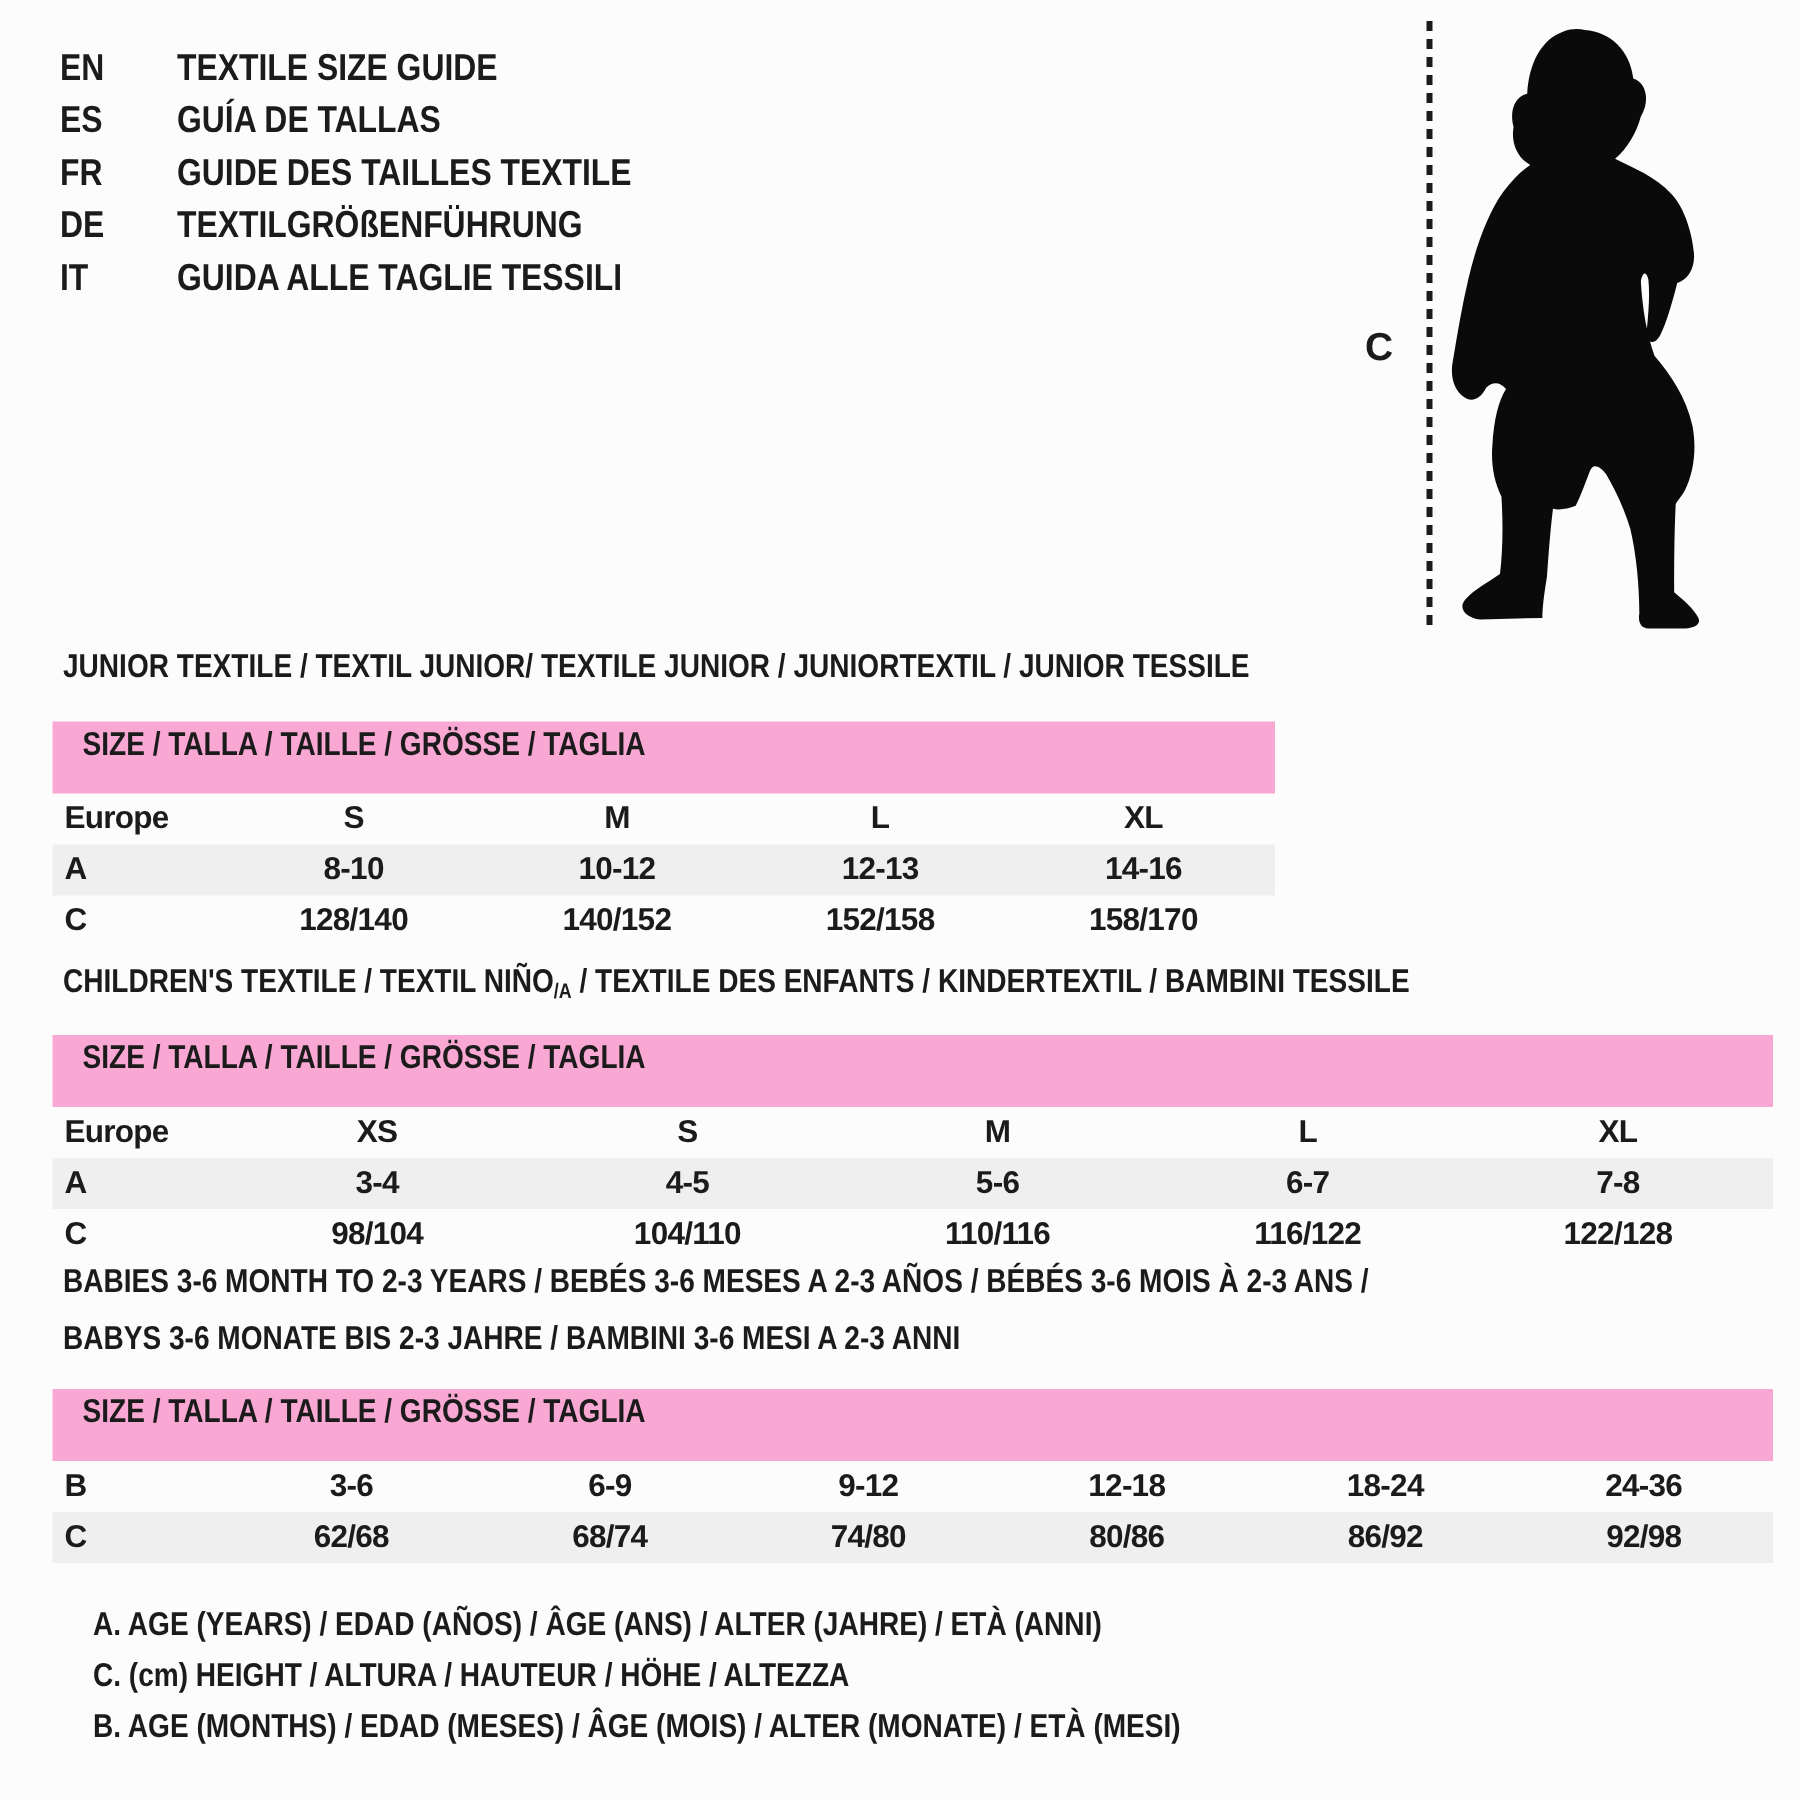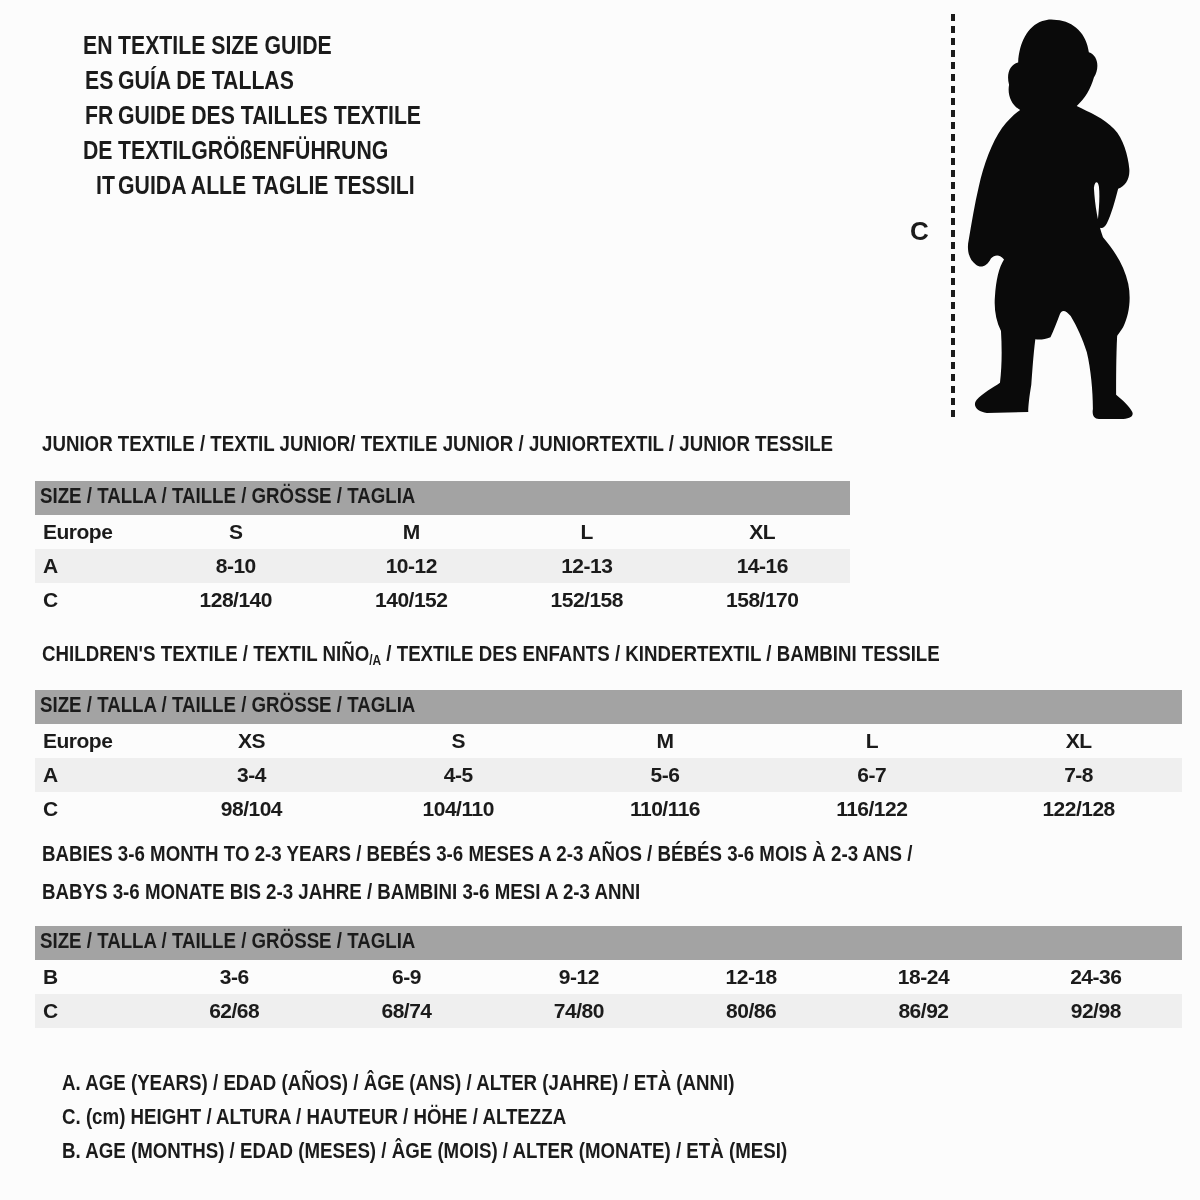--- a/index.html
+++ b/index.html
@@ -11,39 +11,39 @@
     background:#fcfcfc;
   }
   .page { position:relative; width:1200px; height:1200px; overflow:hidden; }
 
   
   .cond { display:inline-block; transform:scaleX(0.85); transform-origin:0 50%; white-space:nowrap; }
 
   
   .lang-block { position:absolute; left:40px; top:28px; }
   .lang-row { display:flex; height:35px; line-height:35px; font-size:25px; }
-  .lang-code { width:78px;text-align:right; }
+  .lang-code { width:78px; }
   .lang-title { white-space:nowrap; }
 
   
   .dash-line {
     position:absolute; left:951px; top:14px; width:4px; height:408px;
     background:repeating-linear-gradient(to bottom,#1b1b1b 0 7px,transparent 7px 12px);
   }
   .c-label { position:absolute; left:910px; top:216px; font-size:26px; }
   .figure-svg { position:absolute; left:962px; top:16px; width:182px; height:404px; }
 
   
   .sec-title { position:absolute; left:42px; font-size:22px; white-space:nowrap; }
   .sub { font-size:14px; vertical-align:baseline; position:relative; top:4px; }
 
   
   .tbl { position:absolute; left:35px; }
-  .band { height:34px; background:#a3a3a3; line-height:30px; font-size:22px; padding-left:5px; }
-  .trow { display:flex; height:34px; align-items:center; font-size:21px; letter-spacing:-0.5px; }
+  .band { height:48px; background:#f9a8d4; line-height:30px; font-size:22px; padding-left:20px; }
+  .trow { display:flex; height:34px; align-items:center; font-size:21px; letter-spacing:-0.5px;justify-content:flex-end; }
   .trow.shaded { background:#efefef; }
   .tlbl { width:113px; padding-left:8px; }
   .tcell { flex:1; text-align:center; }
 
   
   .foot { position:absolute; left:42px; font-size:22px; }
   .foot-line { height:34px; line-height:34px; }
 </style>
 </head>
 <body>

